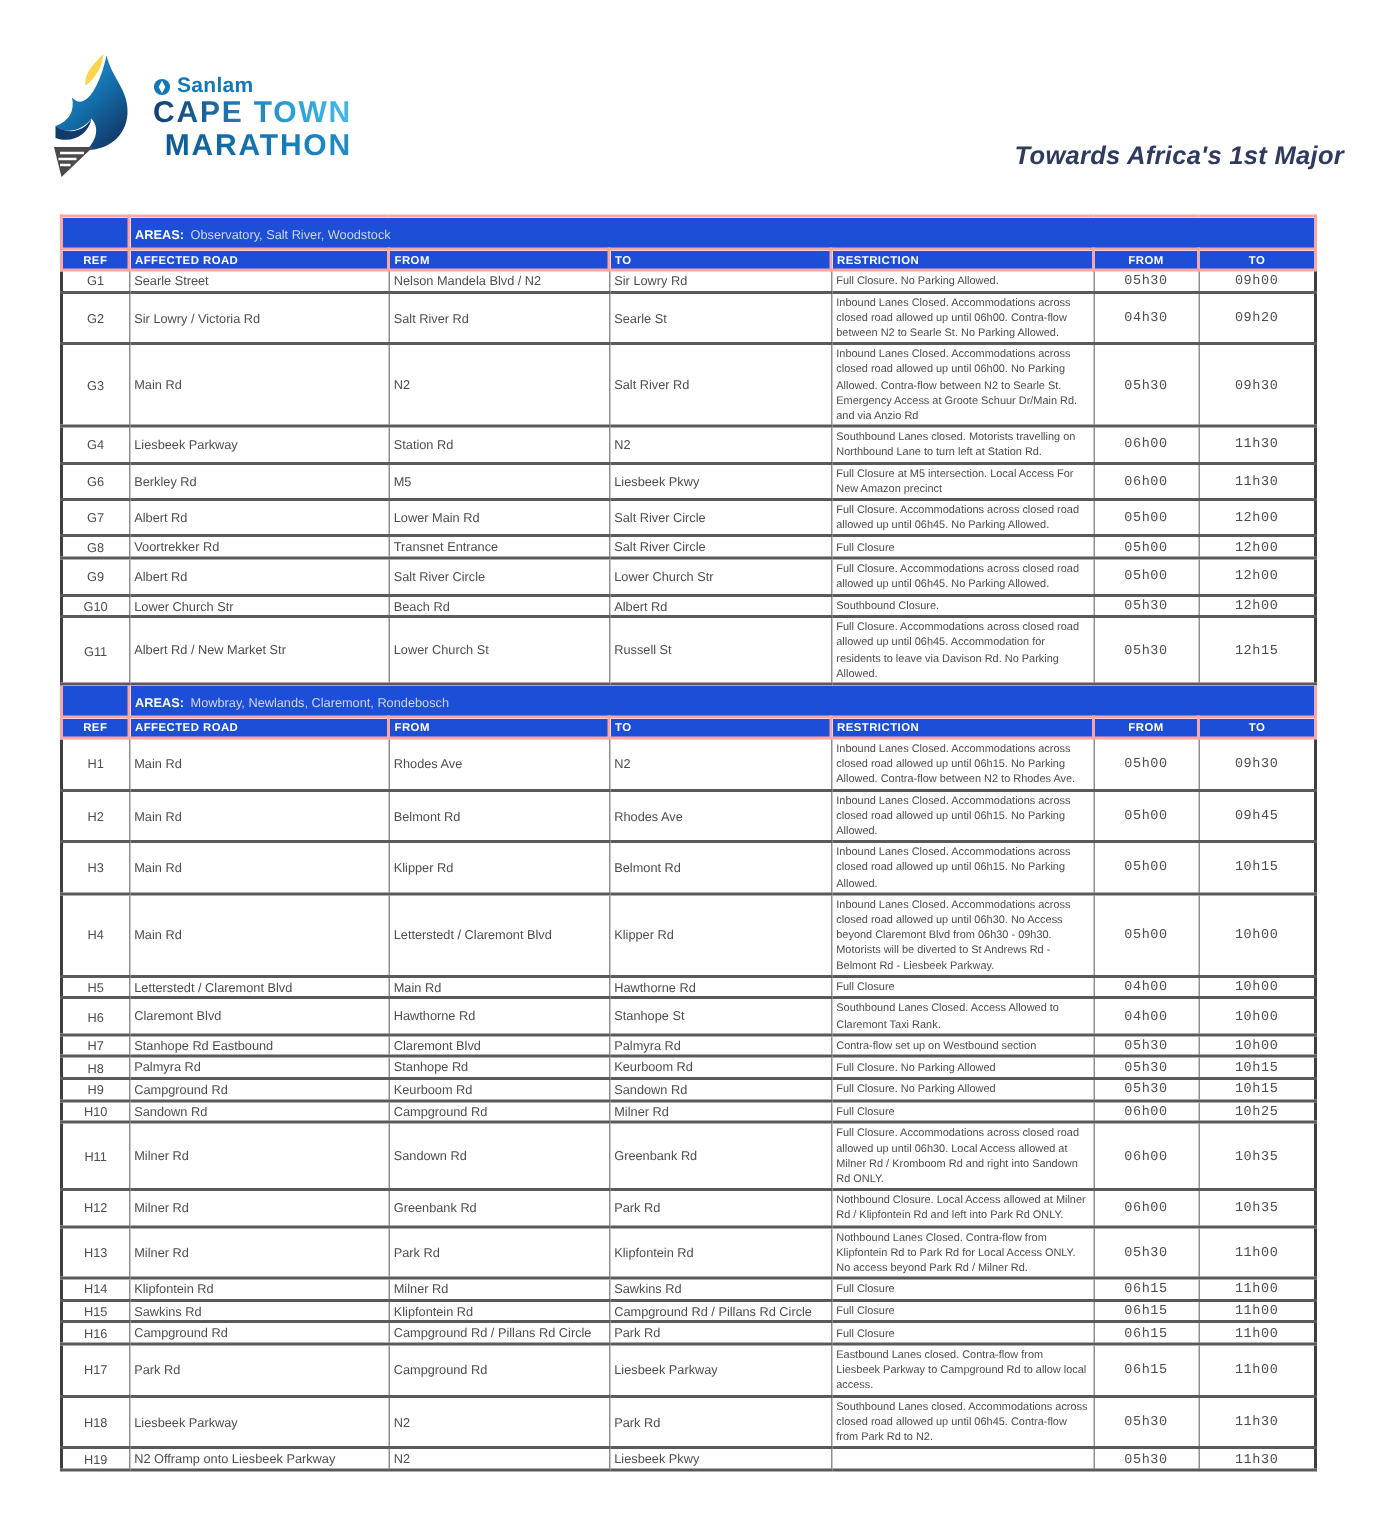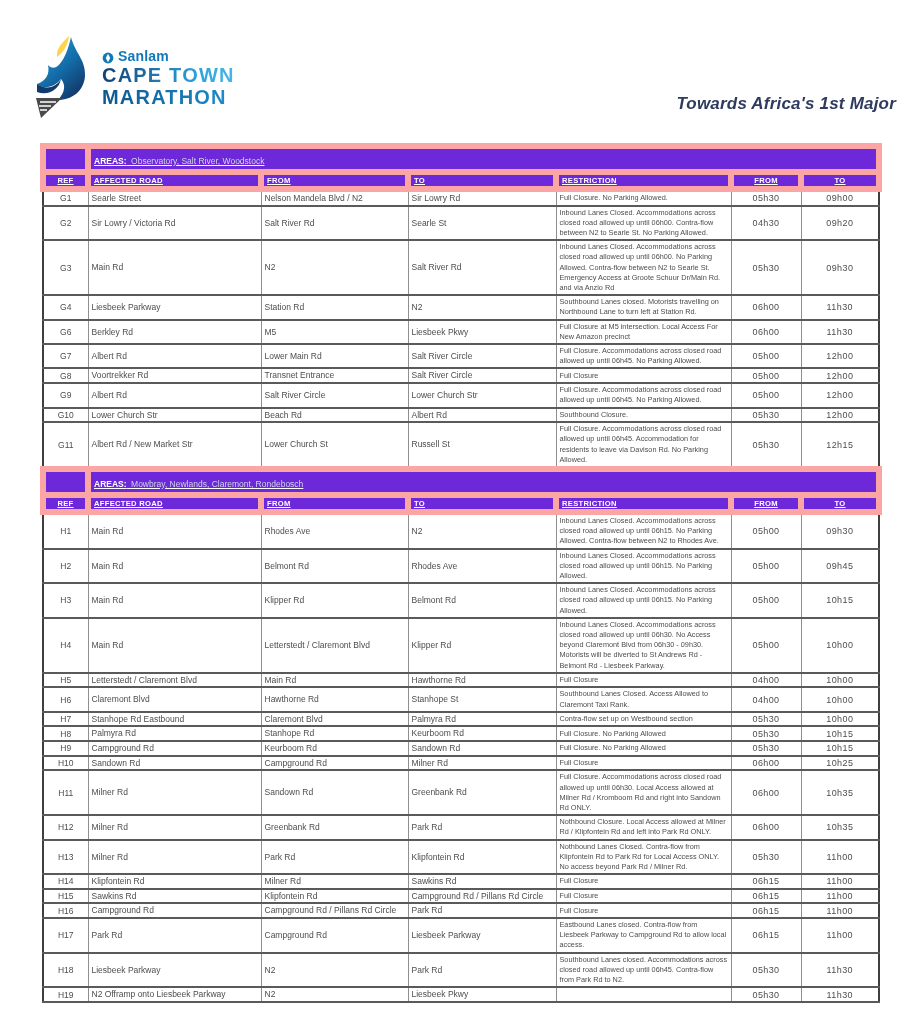--- a/index.html
+++ b/index.html
@@ -11,47 +11,47 @@
   
   .logo { position:absolute; left:28px; top:34px; display:flex; align-items:flex-start; }
   .logo-flame { width:64px; height:86px; }
   .logo-text { margin-left:10px; padding-top:14px; }
   .sanlam-row { display:flex; align-items:flex-end; gap:4px; height:16px; }
   .sanlam-word { font-size:14px; font-weight:700; color:#1279b8; letter-spacing:0.2px; }
   .big-line { font-size:20px; font-weight:800; letter-spacing:1.2px; line-height:22px;
     background:linear-gradient(90deg,#123f74,#2ba0d8 70%,#49b8e8);
     -webkit-background-clip:text; background-clip:text; color:transparent; }
   .big-line.second { background:linear-gradient(90deg,#0b578f,#1f8ecb);
-    -webkit-background-clip:text; background-clip:text; color:transparent; }
+    -webkit-background-clip:text; background-clip:text; color:transparent;text-align:right; }
   .tagline {
     position:absolute; right:24px; top:94px; font-size:17px; font-weight:700;
     font-style:italic; color:#2e3a5f; letter-spacing:0.2px;
   }
   
   .tbl-wrap { position:absolute; left:40px; top:143px; width:836px; }
   table.closures {
     border-collapse:collapse; width:836px; table-layout:fixed;
     border:2px solid #3f3f3f;
   }
   table.closures td {
     border:1px solid #8f8f8f; border-top:2px solid #5a5a5a; border-bottom:2px solid #5a5a5a;
     padding:1px 3px; vertical-align:middle; color:#4d4d4d; overflow:hidden;
   }
   tr.band-row td, tr.colhead-row td {
-    background:#6d28d9; color:#ffffff; border:6px solid #fca5a5; padding:1px 3px;text-decoration:underline;
+    background:#1d4ed8; color:#ffffff; border:2px solid #fca5a5; padding:1px 3px;
   }
   tr.band-row td { height:14px; }
   .areas-bold { font-weight:700; font-size:8.5px; color:#ffffff; }
   .areas-rest { font-weight:400; font-size:8.5px; color:#cfd6e2; }
   tr.colhead-row td { font-weight:700; font-size:7.6px; letter-spacing:0.3px; height:14px; }
   td.h-center { text-align:center; }
   td.c-ref  { text-align:center; font-size:8.5px; }
   td.c-road, td.c-from, td.c-to { font-size:8.5px; line-height:1.25; }
   td.c-restr { font-size:7.3px; line-height:1.4; }
-  td.c-time { text-align:center; font-size:9px; letter-spacing:0.4px; color:#555555; }
+  td.c-time { text-align:center; font-size:9px; letter-spacing:0.4px; color:#555555;font-family:Liberation Mono, monospace; }
 </style>
 </head>
 <body>
 
 <div class="page">
 
   <div class="logo">
     <svg class="logo-flame" viewBox="0 0 64 86" aria-hidden="true">
       <defs>
         <linearGradient id="flameGrad" x1="0" y1="0" x2="0.7" y2="1">

